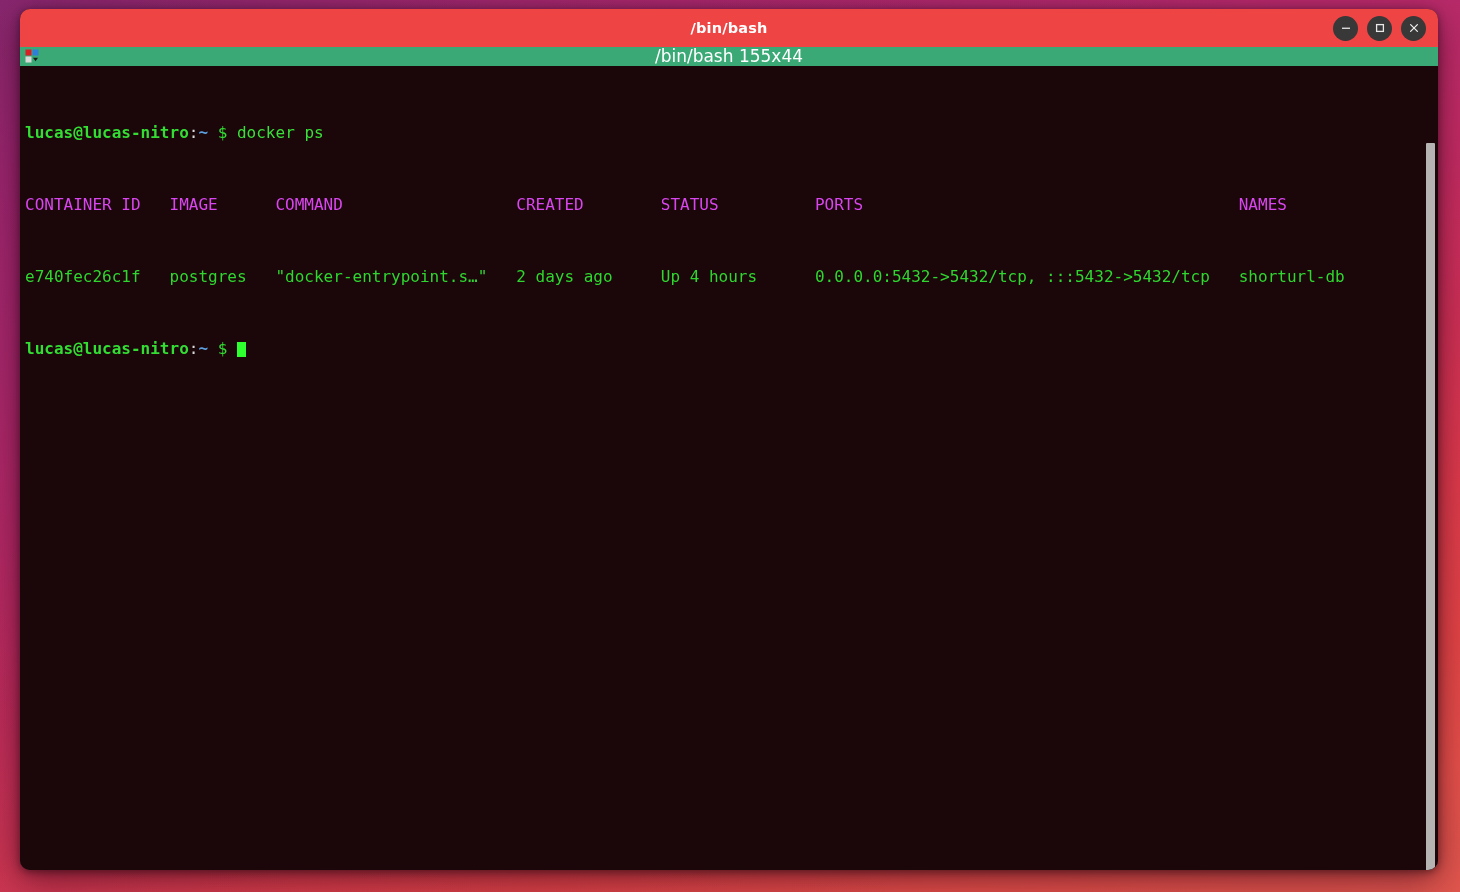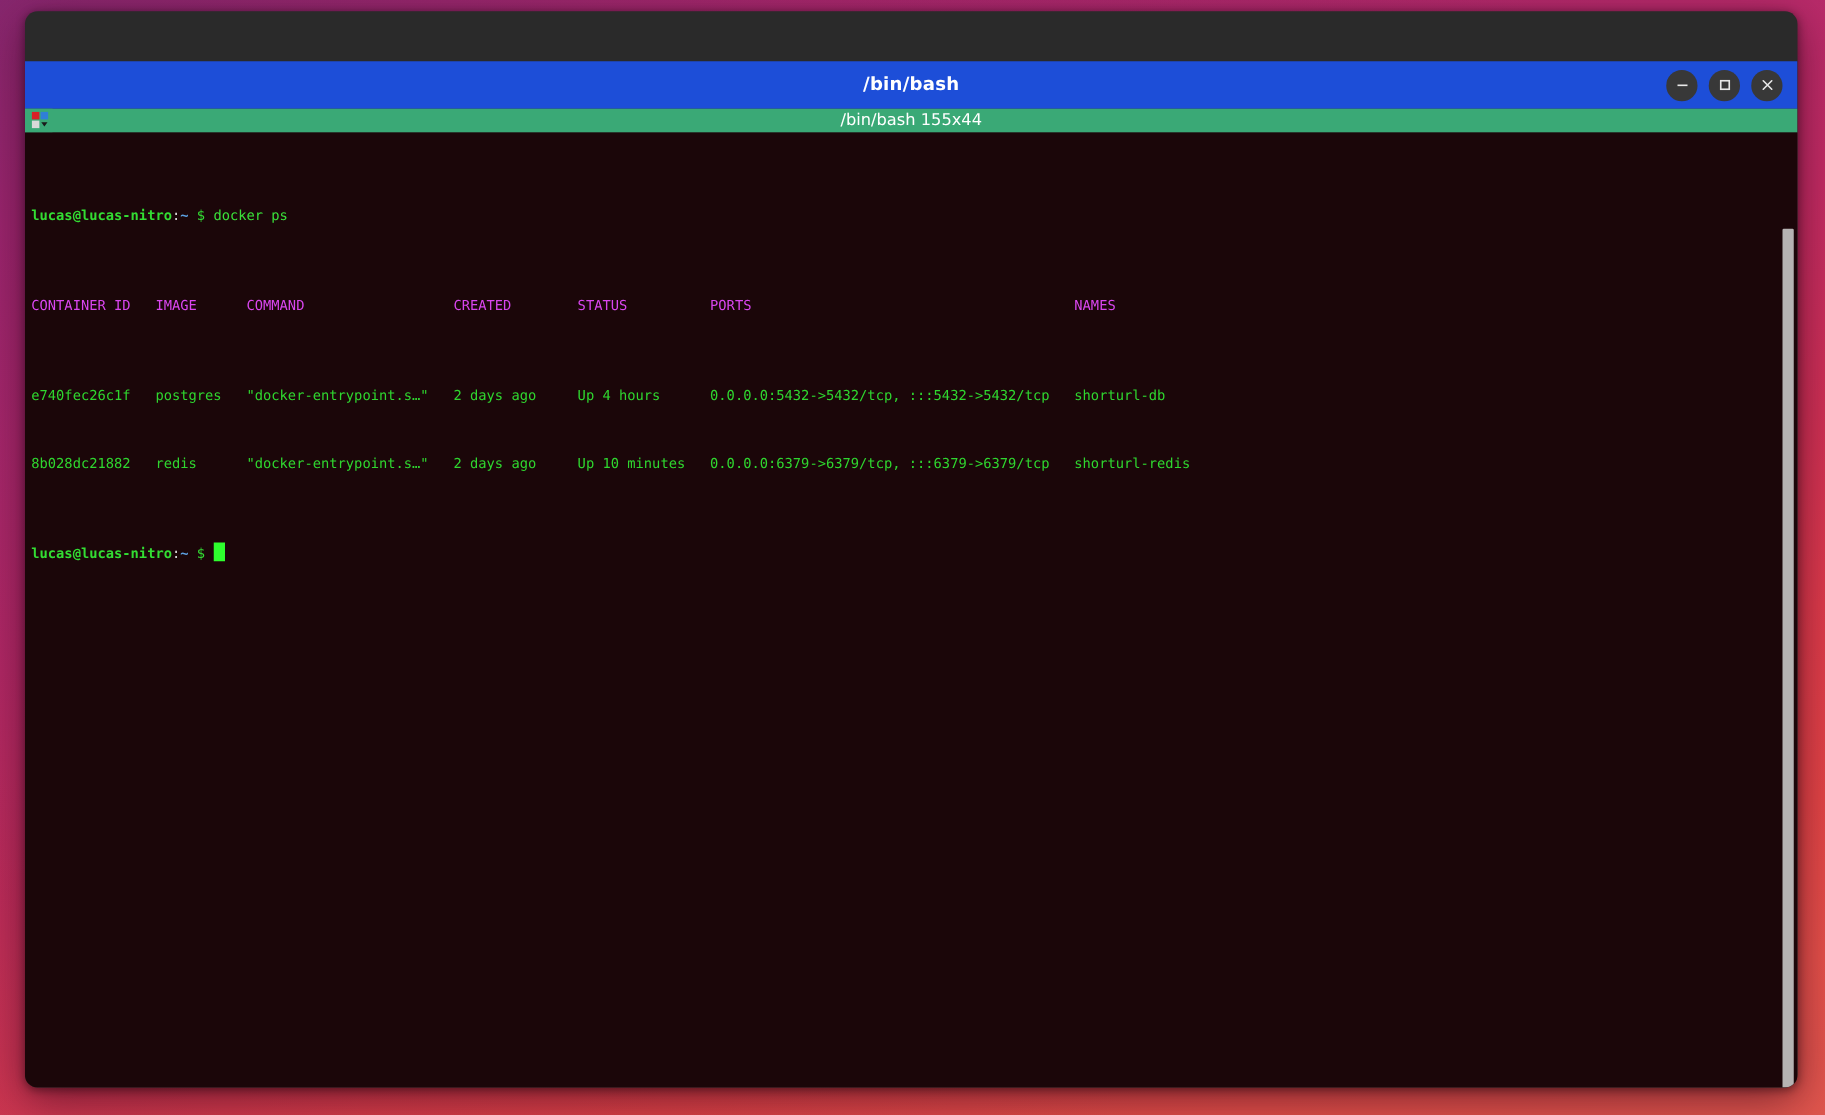--- a/index.html
+++ b/index.html
@@ -47,26 +47,25 @@
     box-shadow: 0 10px 34px rgba(40,0,20,0.55), 0 2px 8px rgba(0,0,0,0.45);
     overflow: hidden;
     display: flex;
     flex-direction: column;
   }
 
   
   #title-bar {
     height: 38px;
     flex: 0 0 38px;
-    background: #1d4ed8;
+    background: #ef4444;
     position: relative;
     display: flex;
     align-items: center;
     justify-content: center;
-    margin-top: 40px;
   }
 
   #window-title {
     color: #ffffff;
     font-family: "DejaVu Sans", sans-serif;
     font-weight: bold;
     font-size: 14.5px;
     letter-spacing: 0.2px;
     position: absolute;
     left: 0; right: 0;
@@ -117,37 +116,37 @@
     cursor: pointer;
     padding-left: 3px;
   }
 
   #tab-label {
     position: absolute;
     left: 0; right: 0;
     text-align: center;
     color: #ffffff;
     font-family: "DejaVu Sans", sans-serif;
-    font-size: 13px;
+    font-size: 17px;
     line-height: 19px;
     pointer-events: none;
   }
 
   
   #terminal-body {
     flex: 1 1 auto;
     background: #1b0609;
     position: relative;
     overflow: hidden;
     padding: 4px 0 0 5px;
   }
 
   #terminal-screen {
     font-family: "DejaVu Sans Mono", monospace;
-    font-size: 11px;
+    font-size: 16px;
     line-height: 18px;
     white-space: pre;
     color: #2fdd2f;
   }
 
   .term-line { height: 18px; }
 
   
   .c-user   { color: #33dd33; font-weight: bold; }
   .c-colon  { color: #d8d8d8; }
@@ -220,21 +219,20 @@
 
   <div id="terminal-body">
 
     <div id="terminal-screen">
 
       <div class="term-line"><span class="c-user">lucas@lucas-nitro</span><span class="c-colon">:</span><span class="c-path">~</span><span class="c-dollar"> </span><span class="c-dollar">$</span><span> </span><span class="c-cmd">docker ps</span></div>
 
       <div class="term-line c-hdr">CONTAINER ID   IMAGE      COMMAND                  CREATED        STATUS          PORTS                                       NAMES</div>
 
       <div class="term-line c-id">e740fec26c1f   postgres   "docker-entrypoint.s…"   2 days ago     Up 4 hours      0.0.0.0:5432-&gt;5432/tcp, :::5432-&gt;5432/tcp   shorturl-db</div>
-      <div class="term-line c-id">8b028dc21882   redis      "docker-entrypoint.s…"   2 days ago     Up 10 minutes   0.0.0.0:6379-&gt;6379/tcp, :::6379-&gt;6379/tcp   shorturl-redis</div>
 
       <div class="term-line"><span class="c-user">lucas@lucas-nitro</span><span class="c-colon">:</span><span class="c-path">~</span><span> </span><span class="c-dollar">$</span><span> </span><span id="cursor-block"></span></div>
 
     </div>
 
     <div id="terminal-scrollbar"></div>
   </div>
 
 </div>
 

